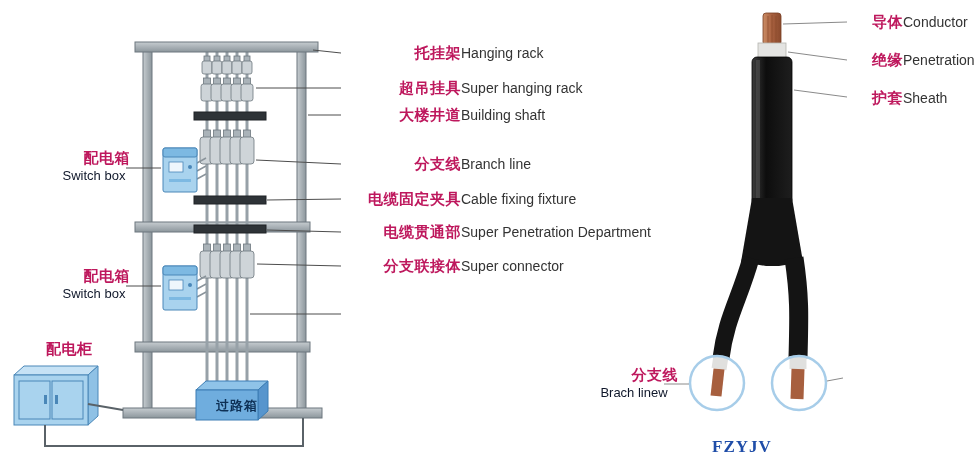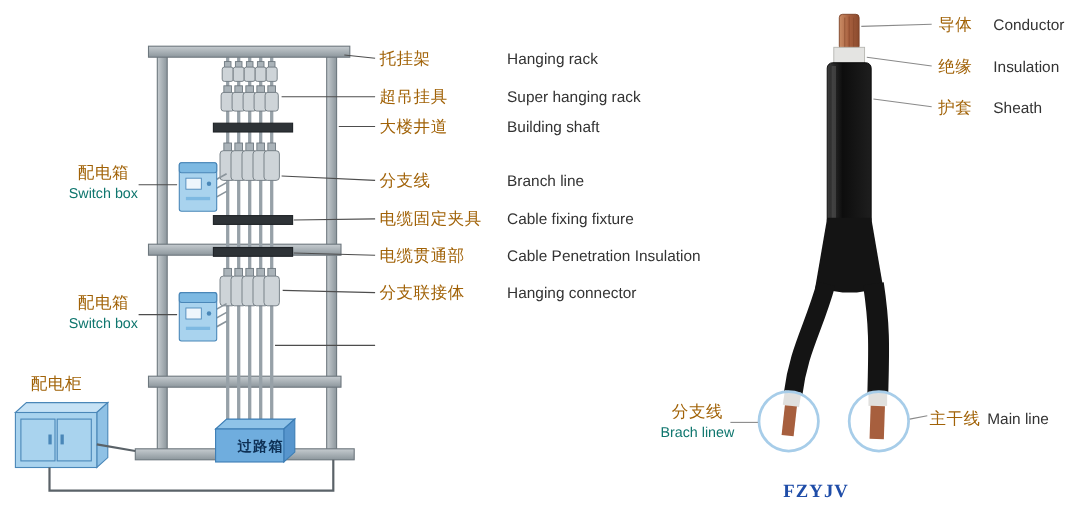--- a/index.html
+++ b/index.html
@@ -5,30 +5,30 @@
   * { margin:0; padding:0; box-sizing:border-box; }
   html,body { width:980px; height:468px; }
   body {
     position:relative;
     background:#ffffff;
     font-family:"Liberation Sans","DejaVu Sans",sans-serif;
     overflow:hidden;
   }
   .canvas { position:absolute; left:0; top:0; width:980px; height:468px; }
   svg.art { position:absolute; left:0; top:0; }
-  .lbl { position:absolute; white-space:nowrap; }
-  .zh { font-size:15px; color:#a16207; font-weight:400; letter-spacing:0.5px; }
+  .lbl { position:absolute; white-space:nowrap;margin-left:18px; }
+  .zh { font-size:15px; color:#be185d; font-weight:700; letter-spacing:0.5px;text-align:right; }
   .en { font-size:14px; color:#333333; font-weight:400; }
   .callout-row { position:absolute; left:345px; height:20px; line-height:20px; white-space:nowrap; }
   .callout-row .zh { display:inline-block; width:116px; }
   .layer-row { position:absolute; left:853px; height:20px; line-height:20px; white-space:nowrap; }
   .layer-row .zh { display:inline-block; width:50px; }
   .box-label { position:absolute; width:72px; text-align:center; line-height:18px; }
   .box-label .zh { font-size:15px; }
-  .box-label .en { font-size:13px; color:#0f766e; }
+  .box-label .en { font-size:13px; color:#0f172a; }
   .junction-label {
     position:absolute; left:196px; top:397px; width:62px; text-align:right;
     font-size:13px; font-weight:700; color:#0e3055; letter-spacing:1px;
   }
   .model {
     position:absolute; left:712px; top:437px;
     font-size:17px; font-weight:700; color:#1f4da8; letter-spacing:1px;font-family:Liberation Serif, serif;
   }
 </style>
 </head>
@@ -219,50 +219,47 @@
   <div class="callout-row" style="top:105px">
     <span class="zh">大楼井道</span><span class="en">Building shaft</span>
   </div>
   <div class="callout-row" style="top:154px">
     <span class="zh">分支线</span><span class="en">Branch line</span>
   </div>
   <div class="callout-row" style="top:189px">
     <span class="zh">电缆固定夹具</span><span class="en">Cable fixing fixture</span>
   </div>
   <div class="callout-row" style="top:222px">
-    <span class="zh">电缆贯通部</span><span class="en">Cable Penetration Insulation</span>
+    <span class="zh">电缆贯通部</span><span class="en">Super Penetration Department</span>
   </div>
   <div class="callout-row" style="top:256px">
-    <span class="zh">分支联接体</span><span class="en">Hanging connector</span>
+    <span class="zh">分支联接体</span><span class="en">Super connector</span>
   </div>
 
   <div class="box-label" style="left:58px;top:149px">
     <div class="zh">配电箱</div>
     <div class="en">Switch box</div>
   </div>
   <div class="box-label" style="left:58px;top:267px">
     <div class="zh">配电箱</div>
     <div class="en">Switch box</div>
   </div>
   <div class="lbl zh" style="left:28px;top:340px">配电柜</div>
   <div class="junction-label">过路箱</div>
 
   <div class="layer-row" style="top:12px">
     <span class="zh">导体</span><span class="en">Conductor</span>
   </div>
   <div class="layer-row" style="top:50px">
-    <span class="zh">绝缘</span><span class="en">Insulation</span>
+    <span class="zh">绝缘</span><span class="en">Penetration</span>
   </div>
   <div class="layer-row" style="top:88px">
     <span class="zh">护套</span><span class="en">Sheath</span>
   </div>
 
   <div class="box-label" style="left:590px;top:366px;width:88px">
     <div class="zh">分支线</div>
     <div class="en">Brach linew</div>
   </div>
-  <div class="layer-row" style="left:845px;top:370px">
-    <span class="zh" style="width:auto;margin-right:6px">主干线</span><span class="en">Main line</span>
-  </div>
 
   <div class="model">FZYJV</div>
 
 </div>
 
 </body></html>

